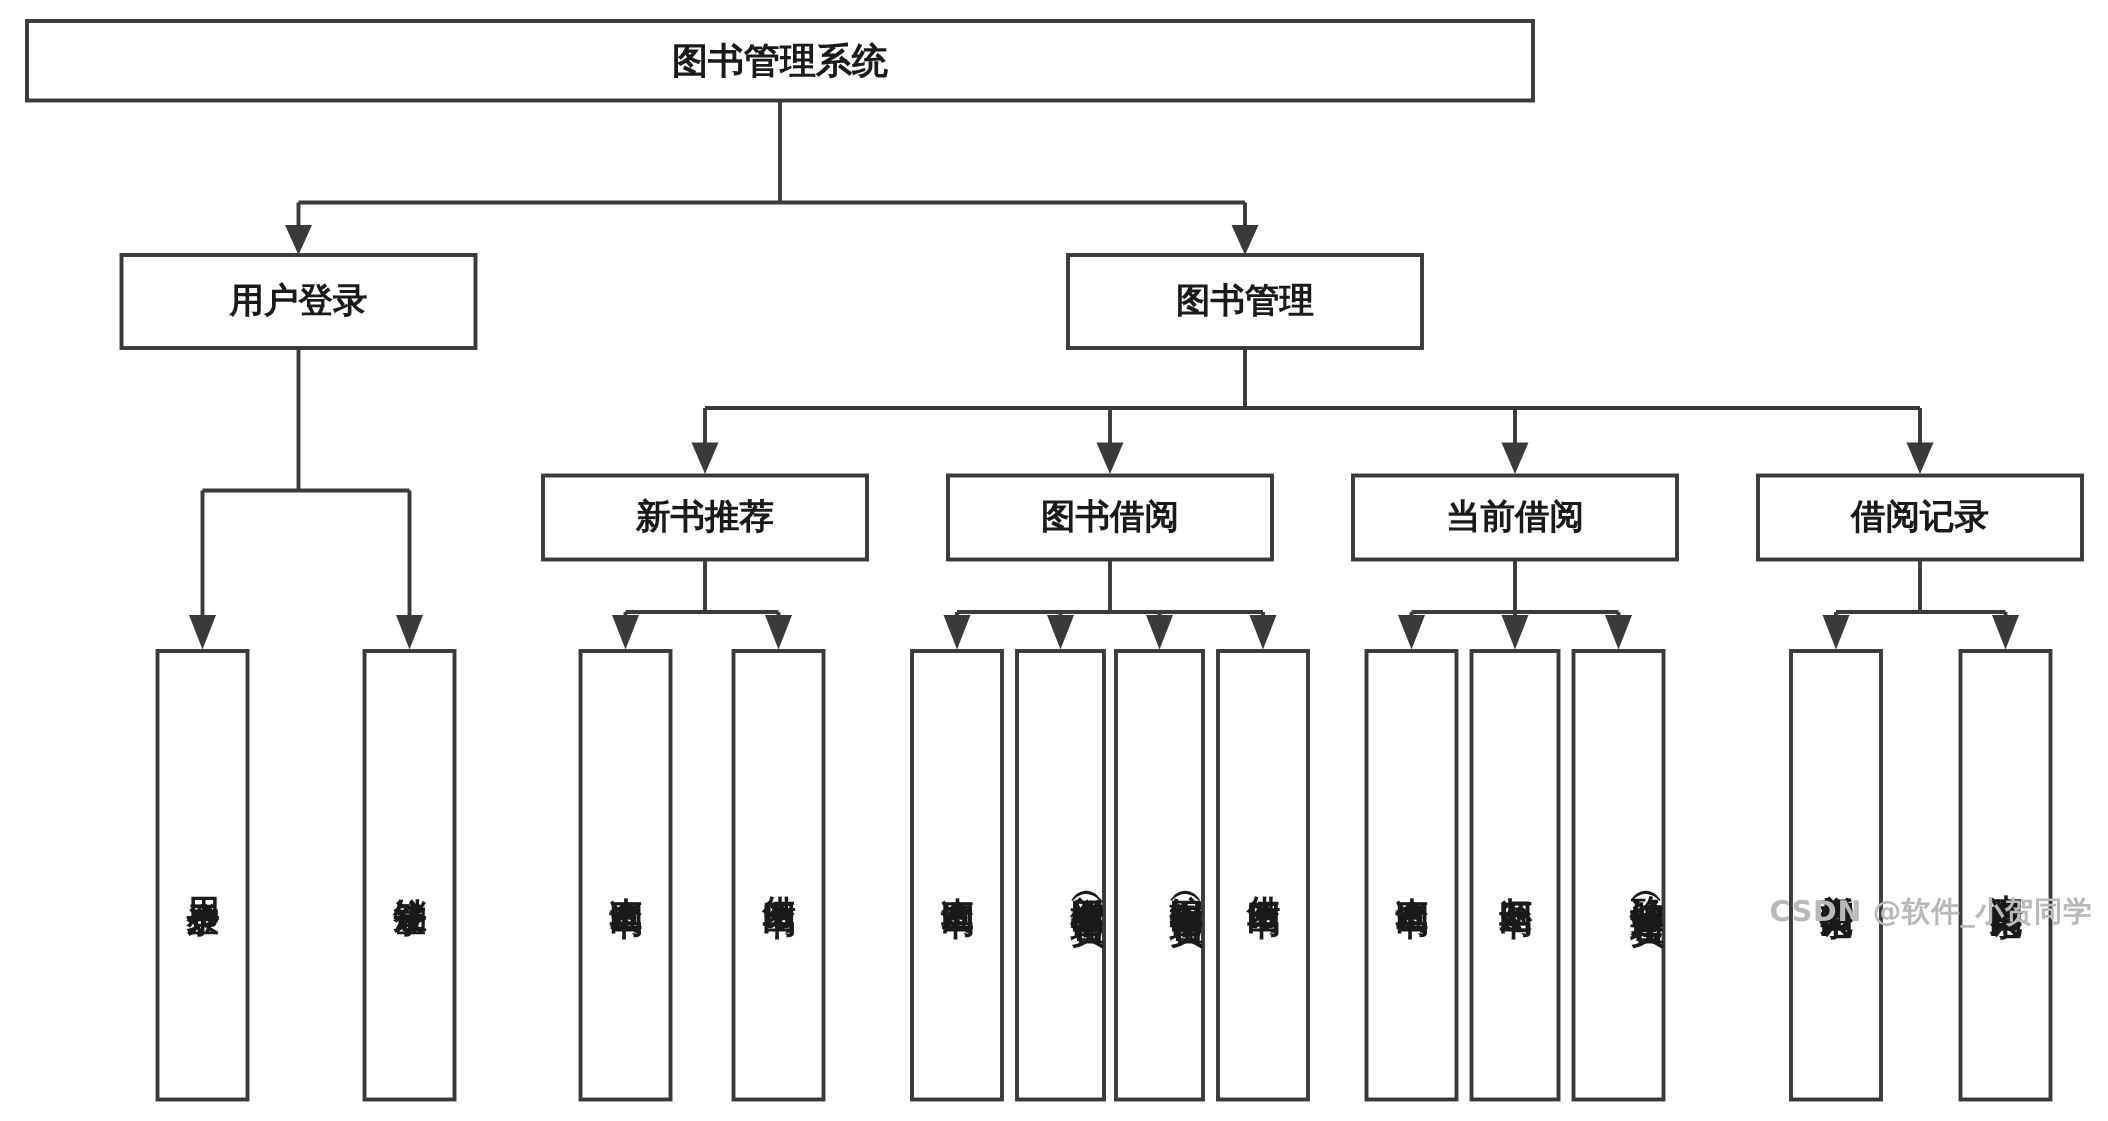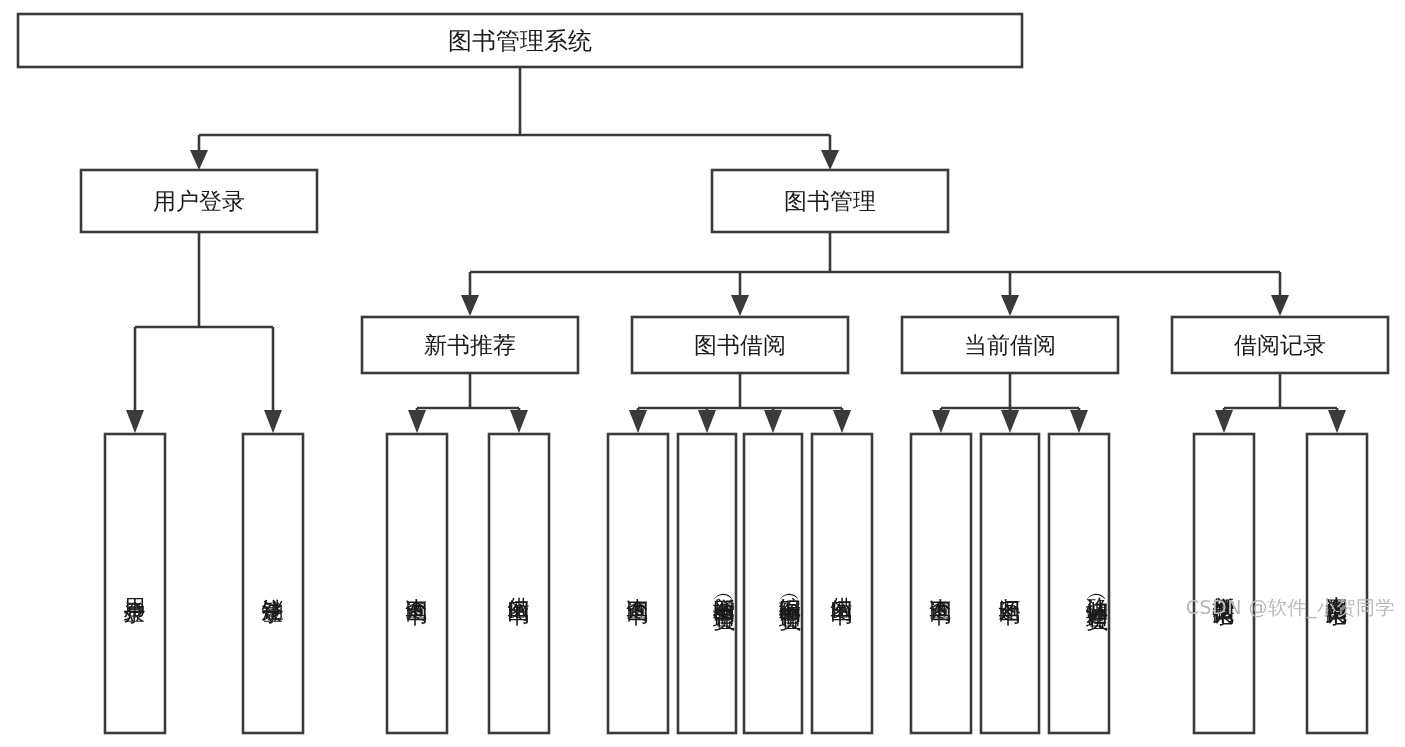--- a/index.html
+++ b/index.html
@@ -11,20 +11,21 @@
     width: 1405px;
     height: 747px;
     font-family: "DejaVu Sans", "Liberation Sans", sans-serif;
     overflow: hidden;
   }
   #diagram-root {
     position: relative;
     width: 1405px;
     height: 627px;
     background: #ffffff;
+    font-weight: bold;
   }
   svg.flow-svg {
     position: absolute;
     top: 0;
     left: 0;
     width: 1405px;
     height: 747px;
     display: block;
   }
   .node-rect {

